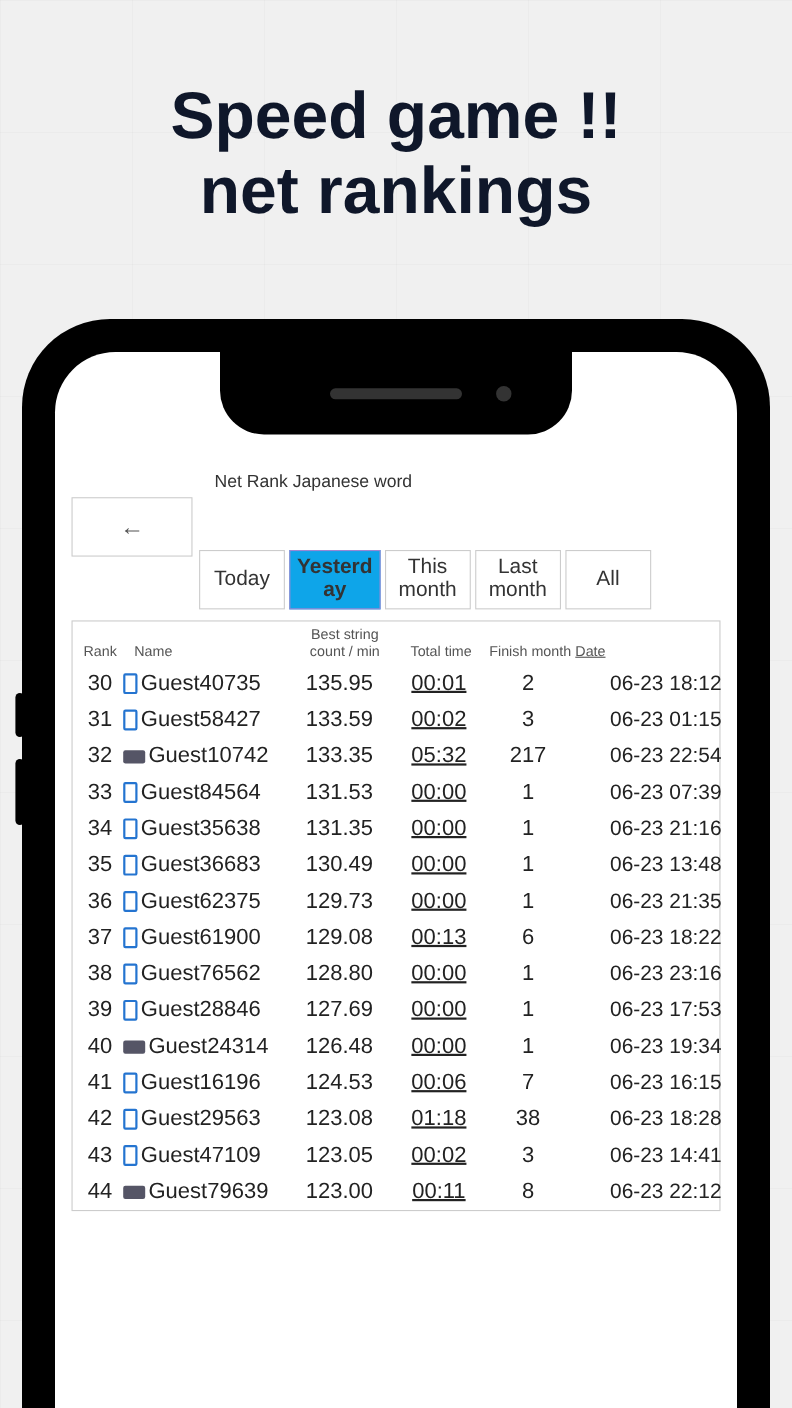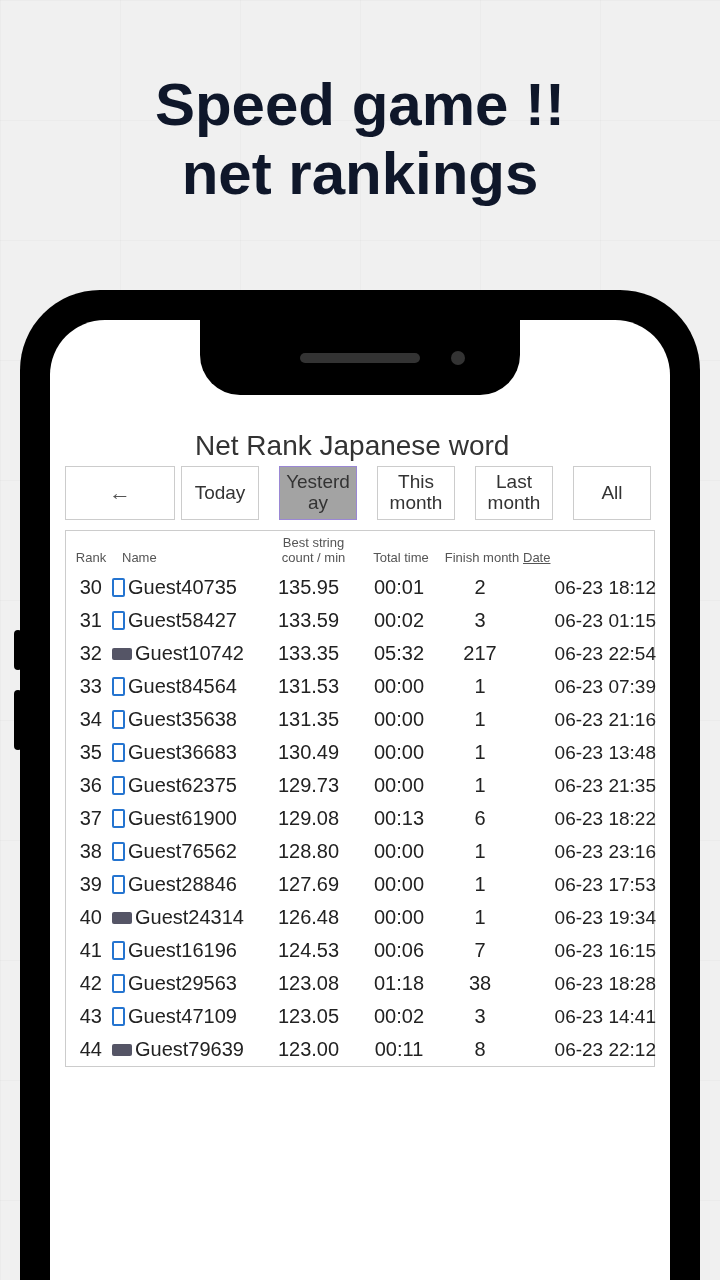--- a/index.html
+++ b/index.html
@@ -77,21 +77,21 @@
     height: 14px;
     background: #333;
     border-radius: 50%;
     position: absolute;
     right: 55px;
   }
   .content {
     padding: 0 15px;
   }
   .title-row {
-    font-size: 28px;
+    font-size: 16px;
     color: #333;
     margin-left: 130px;
     margin-bottom: 4px;
   }
   .tabs-row {
     display: flex;
     gap: 6px;
     margin-bottom: 10px;
   }
   .back-btn {
@@ -114,22 +114,23 @@
     display: flex;
     align-items: center;
     justify-content: center;
     font-size: 19px;
     color: #333;
     text-align: center;
     line-height: 1.1;
     padding: 0 6px;
   }
   .tab.active {
-    background: #a3a3a3;
+    background: #0ea5e9;
     border-color: #9a87d4;
+    font-weight: bold;
   }
   .tbl-container {
     border: 1px solid #ccc;
     background: #fff;
     font-size: 19px;
     color: #222;
   }
   .hdr {
     display: grid;
     grid-template-columns: 46px 152px 95px 80px 82px 135px;
@@ -146,21 +147,21 @@
   .row {
     display: grid;
     grid-template-columns: 46px 152px 95px 80px 82px 135px;
     align-items: center;
     height: 33px;
     font-size: 20px;
   }
   .row .rank { text-align: right; padding-right: 10px; }
   .row .name { display: flex; align-items: center; gap: 3px; white-space: nowrap; }
   .row .score { text-align: center; padding-right: 6px; }
-  .row .time { text-align: center; }
+  .row .time { text-align: center; text-decoration: underline; }
   .row .finish { text-align: center; }
   .row .date { text-align: right; font-size: 19px; white-space: nowrap; }
   .device-icon {
     width: 13px;
     height: 19px;
     flex-shrink: 0;
   }
   .device-icon.phone {
     border: 2px solid #2474d0;
     border-radius: 2px;
@@ -190,21 +191,21 @@
       <div class="cam"></div>
     </div>
 
     <div class="content">
       <div class="title-row">Net Rank Japanese word</div>
 
       <div class="tabs-row">
         <div class="back-btn">
           <span>←</span>
         </div>
-        <div id="tabs-holder" style="display:flex;gap:20px;">
+        <div id="tabs-holder" style="display:flex;gap:4px;margin-top:48px;">
             <div class="tab">Today</div>
             <div class="tab active">Yesterd<br>ay</div>
             <div class="tab">This<br>month</div>
             <div class="tab">Last<br>month</div>
             <div class="tab">All</div>
           </div>
       </div>
 
       <div class="tbl-container">
         <div class="hdr">

